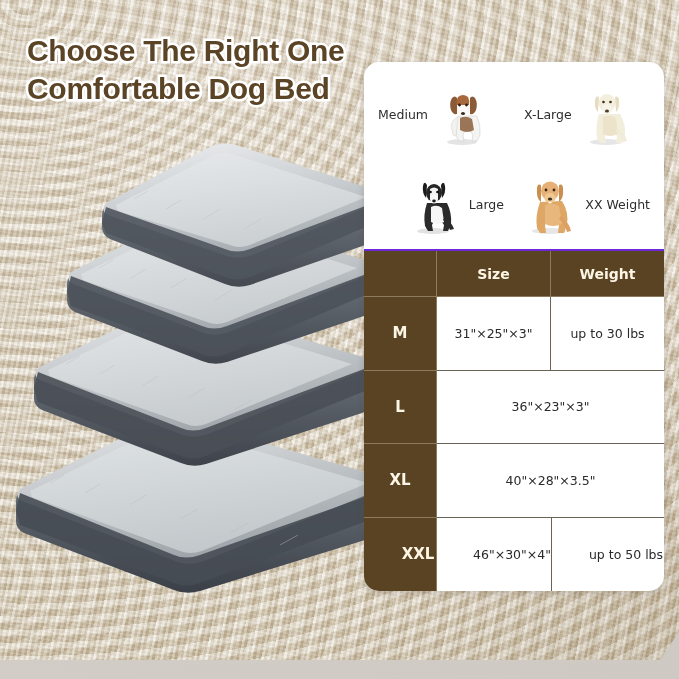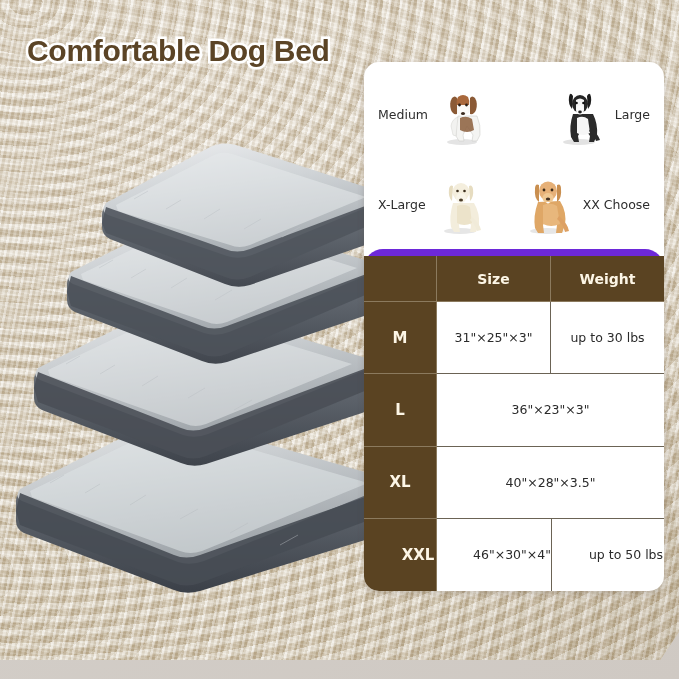--- a/index.html
+++ b/index.html
@@ -138,22 +138,21 @@
   .dog-cell.lbl-left  .dog-art { order: 2; }
   .dog-cell.lbl-left  .dog-label { order: 1; margin-right: 6px; }
   .dog-cell.lbl-right .dog-art { order: 1; margin-right: 8px; }
   .dog-cell.lbl-right .dog-label { order: 2; }
 
   
   .table {
     flex: 1 1 auto;
     display: flex;
     flex-direction: column;
-    border-top: 7px solid #6d28d9;
-    border-radius: 19px;
+    border-top: 2px solid #6d28d9;
   }
   .trow {
     display: flex;
     flex: 1 1 0;
     min-height: 0;
   }
   .trow.head { flex: 0 0 46px; }
   .cell {
     display: flex;
     align-items: center;
@@ -307,20 +306,21 @@
             <path d="M84 94 L99 85"></path>
             <path d="M122 104 L138 94"></path>
           <path d="M162 114 L179 104"></path>
             <path d="M200 122 L218 112"></path>
         </g>
       </svg>
     </div>
   </div>
 
   <div class="headline">
+    <span>Choose The Right One</span>
     <span class="l2">Comfortable Dog Bed</span>
   </div>
 
   <div class="card">
 
     <div class="dogs">
 
       <div class="dog-cell lbl-left">
         <span class="dog-label">Medium</span>
         <span class="dog-art">
@@ -334,77 +334,77 @@
             <path d="M34 14 q2 -3 5 0 3 5 1 12 -2 5 -6 4 z" fill="#8b5a36"></path>
             <path d="M22 13 q5 -4 10 0 2 4 1 8 l-12 0 q-1 -5 1 -8z" fill="#a9683c"></path>
             <ellipse cx="27" cy="27" rx="5" ry="5.5" fill="#fbfaf8"></ellipse>
             <ellipse cx="27" cy="29.5" rx="2" ry="1.5" fill="#3a2a1e"></ellipse>
             <circle cx="23.5" cy="21" r="1.4" fill="#2b1d14"></circle>
             <circle cx="30.5" cy="21" r="1.4" fill="#2b1d14"></circle>
           </svg>
         </span>
       </div>
 
+      <div class="dog-cell lbl-left">
+        <span class="dog-label">X-Large</span>
+        <span class="dog-art">
+          <svg viewBox="0 0 52 62" width="52" height="62">
+            <ellipse cx="26" cy="58" rx="16" ry="3" fill="#e6e6e6"></ellipse>
+            <path d="M19 30 q-4 13 -2 24 l3 5 h6 l-1 -7 5 -10 7 10 -1 7 h6 l3 -7 q1 -12 -5 -22 z" fill="#f3eddc"></path>
+            <path d="M23 33 q7 -3 13 1 l2 16 q-8 4 -15 0 z" fill="#ece3ca"></path>
+            <path d="M38 44 q8 7 9 13 l-4 1 q-2 -7 -7 -11z" fill="#f1ebd9"></path>
+            <ellipse cx="27" cy="19" rx="8.5" ry="9" fill="#f4eedd"></ellipse>
+            <path d="M19 13 q-3 -2 -4 3 -1 8 3 12 z" fill="#e6dcc0"></path>
+            <path d="M35 13 q3 -2 4 3 1 8 -3 12 z" fill="#e6dcc0"></path>
+            <ellipse cx="27" cy="25" rx="5" ry="5" fill="#f8f4e8"></ellipse>
+            <ellipse cx="27" cy="27" rx="2" ry="1.5" fill="#4a3c28"></ellipse>
+            <circle cx="23.5" cy="18" r="1.3" fill="#3a2d1c"></circle>
+            <circle cx="30.5" cy="18" r="1.3" fill="#3a2d1c"></circle>
+          </svg>
+        </span>
+      </div>
+
       <div class="dog-cell lbl-right">
         <span class="dog-art">
           <svg viewBox="0 0 52 62" width="52" height="62">
             <ellipse cx="26" cy="58" rx="16" ry="3" fill="#e2e2e2"></ellipse>
             <path d="M20 30 q-4 12 -2 23 l3 5 h5 l-1 -6 5 -10 7 10 -1 6 h5 l3 -7 q1 -11 -4 -21 z" fill="#2b2b2b"></path>
             <path d="M24 34 q6 -3 11 1 l2 14 q-7 4 -13 0 z" fill="#f6f6f6"></path>
             <path d="M38 44 q7 6 9 12 l-4 1 q-2 -6 -7 -10z" fill="#2b2b2b"></path>
             <ellipse cx="27" cy="20" rx="8" ry="9" fill="#262626"></ellipse>
             <path d="M20 12 q-3 -5 -4 1 -1 7 3 12 z" fill="#1c1c1c"></path>
             <path d="M34 12 q3 -5 4 1 1 7 -3 12 z" fill="#1c1c1c"></path>
             <path d="M23 16 q4 -3 8 0 l0 10 -8 0z" fill="#f4f4f4"></path>
             <ellipse cx="27" cy="26" rx="4" ry="4.5" fill="#fafafa"></ellipse>
             <ellipse cx="27" cy="28" rx="1.8" ry="1.4" fill="#1b1b1b"></ellipse>
             <circle cx="23.5" cy="19" r="1.3" fill="#0f0f0f"></circle>
             <circle cx="30.5" cy="19" r="1.3" fill="#0f0f0f"></circle>
           </svg>
         </span>
         <span class="dog-label">Large</span>
       </div>
 
-      <div class="dog-cell lbl-left">
-        <span class="dog-label">X-Large</span>
-        <span class="dog-art">
-          <svg viewBox="0 0 52 62" width="52" height="62">
-            <ellipse cx="26" cy="58" rx="16" ry="3" fill="#e6e6e6"></ellipse>
-            <path d="M19 30 q-4 13 -2 24 l3 5 h6 l-1 -7 5 -10 7 10 -1 7 h6 l3 -7 q1 -12 -5 -22 z" fill="#f3eddc"></path>
-            <path d="M23 33 q7 -3 13 1 l2 16 q-8 4 -15 0 z" fill="#ece3ca"></path>
-            <path d="M38 44 q8 7 9 13 l-4 1 q-2 -7 -7 -11z" fill="#f1ebd9"></path>
-            <ellipse cx="27" cy="19" rx="8.5" ry="9" fill="#f4eedd"></ellipse>
-            <path d="M19 13 q-3 -2 -4 3 -1 8 3 12 z" fill="#e6dcc0"></path>
-            <path d="M35 13 q3 -2 4 3 1 8 -3 12 z" fill="#e6dcc0"></path>
-            <ellipse cx="27" cy="25" rx="5" ry="5" fill="#f8f4e8"></ellipse>
-            <ellipse cx="27" cy="27" rx="2" ry="1.5" fill="#4a3c28"></ellipse>
-            <circle cx="23.5" cy="18" r="1.3" fill="#3a2d1c"></circle>
-            <circle cx="30.5" cy="18" r="1.3" fill="#3a2d1c"></circle>
-          </svg>
-        </span>
-      </div>
-
       <div class="dog-cell lbl-right">
         <span class="dog-art">
           <svg viewBox="0 0 52 62" width="52" height="62">
             <ellipse cx="26" cy="58" rx="17" ry="3" fill="#e6e6e6"></ellipse>
             <path d="M17 29 q-5 14 -3 26 l3 5 h6 l-1 -8 6 -11 8 11 -1 8 h6 l3 -8 q2 -13 -5 -24 z" fill="#dfa766"></path>
             <path d="M22 32 q8 -3 14 1 l3 18 q-9 4 -17 0 z" fill="#e8b77c"></path>
             <path d="M38 43 q9 8 10 15 l-4 1 q-2 -8 -8 -13z" fill="#dda063"></path>
             <ellipse cx="27" cy="18" rx="9" ry="9.5" fill="#e6b077"></ellipse>
             <path d="M18 12 q-4 -2 -4 4 -1 9 4 13 z" fill="#c98f50"></path>
             <path d="M36 12 q4 -2 4 4 1 9 -4 13 z" fill="#c98f50"></path>
             <ellipse cx="27" cy="25" rx="5.5" ry="5" fill="#f0c892"></ellipse>
             <ellipse cx="27" cy="26" rx="2.2" ry="1.6" fill="#473323"></ellipse>
             <path d="M25 29 q2 3 4 0 z" fill="#fff"></path>
             <circle cx="23" cy="17" r="1.4" fill="#3b2a18"></circle>
             <circle cx="31" cy="17" r="1.4" fill="#3b2a18"></circle>
           </svg>
         </span>
-        <span class="dog-label">XX Choose</span>
+        <span class="dog-label">XX Weight</span>
       </div>
     </div>
 
     <div class="table">
 
       <div class="trow head">
         <div class="cell c-sz brown"></div>
         <div class="cell c-mid brown">Size</div>
         <div class="cell c-wt brown">Weight</div>
       </div>

